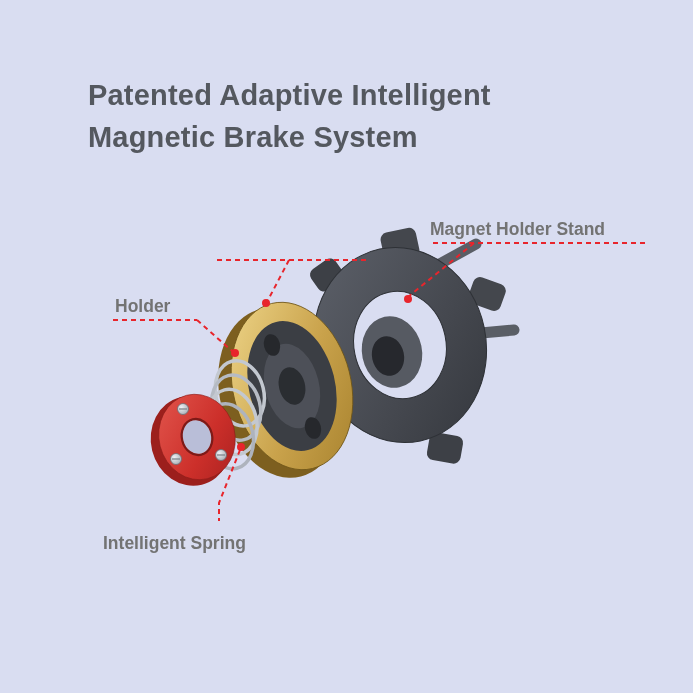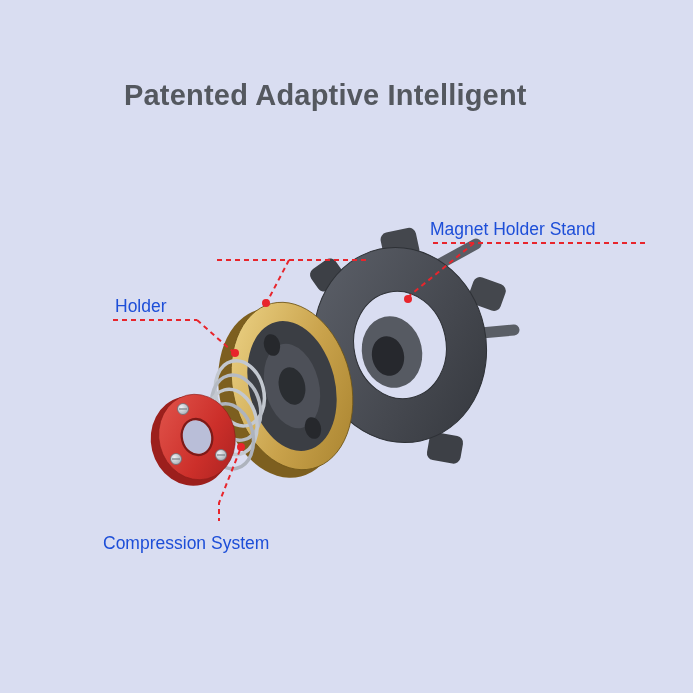--- a/index.html
+++ b/index.html
@@ -6,40 +6,41 @@
   .stage{
     position:relative;
     width:693px;height:693px;
     background:#d9ddf1;
     font-family:"Liberation Sans", sans-serif;
     overflow:hidden;
   }
   .title{
     position:absolute;left:88px;top:74px;
     font-size:29px;font-weight:700;color:#54585f;
-    line-height:1.45;letter-spacing:.2px;margin-left:36px;
+    line-height:1.45;letter-spacing:.2px;
   }
   .part-label{
     position:absolute;
-    font-size:17.5px;font-weight:400;color:#1d4ed8;
+    font-size:17.5px;font-weight:700;color:#737373;
     white-space:nowrap;
   }
   .lbl-stand{left:430px;top:219px;}
   .lbl-holder{left:217px;top:238px;}
   .lbl-magnet{left:115px;top:296px;}
   .lbl-spring{left:103px;top:533px;}
   svg.diagram{position:absolute;left:0;top:0;}
 </style>
 </head>
 <body>
 
 <div class="stage">
 
   <div class="title">
     <div>Patented Adaptive Intelligent</div>
+    <div>Magnetic Brake System</div>
   </div>
 
   <svg class="diagram" width="693" height="693" viewBox="0 0 693 693">
     <defs>
       <linearGradient id="goldGrad" x1="0" y1="0" x2="1" y2="1">
         <stop offset="0" stop-color="#f0d88c"></stop>
         <stop offset="0.55" stop-color="#c9a24b"></stop>
         <stop offset="1" stop-color="#a5802c"></stop>
       </linearGradient>
       <linearGradient id="redGrad" x1="0" y1="0" x2="1" y2="1">
@@ -123,15 +124,15 @@
     <g fill="#e8252c">
       <circle cx="408" cy="299" r="4"></circle>
       <circle cx="266" cy="303" r="4"></circle>
       <circle cx="235" cy="353" r="4"></circle>
       <circle cx="241" cy="447" r="4"></circle>
     </g>
   </svg>
 
   <div class="part-label lbl-stand">Magnet Holder Stand</div>
   <div class="part-label lbl-magnet">Holder</div>
-  <div class="part-label lbl-spring">Compression System</div>
+  <div class="part-label lbl-spring">Intelligent Spring</div>
 
 </div>
 
 </body></html>

